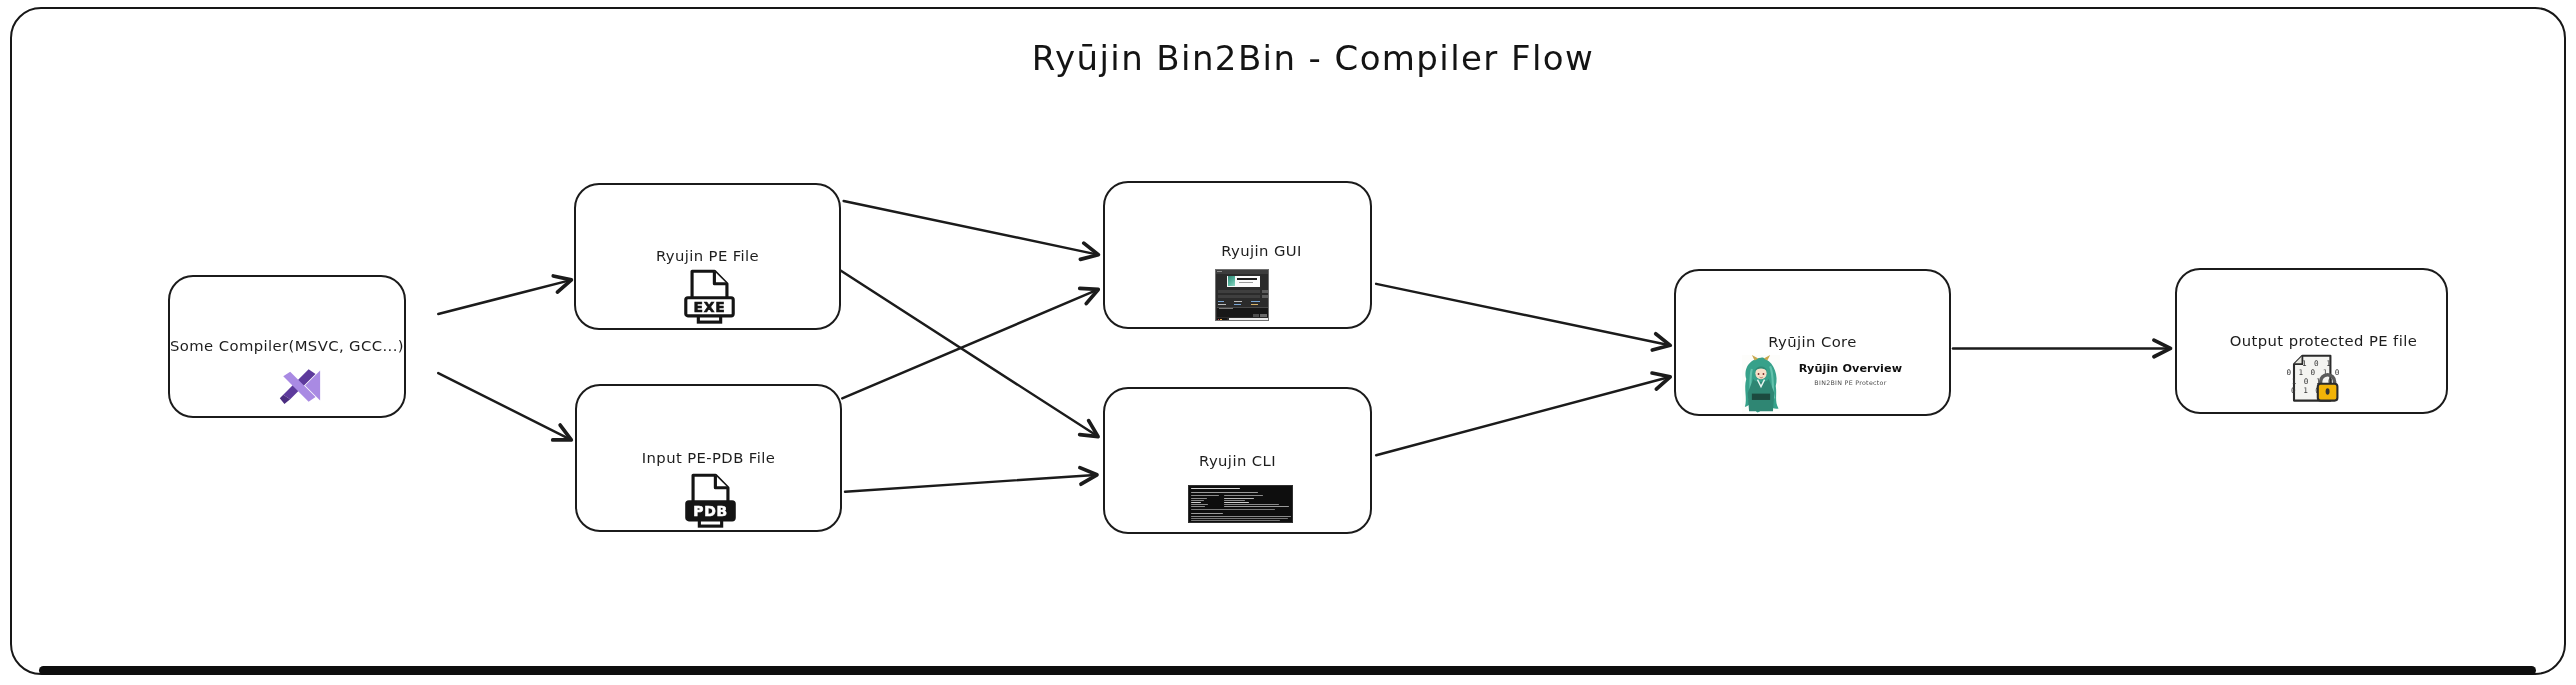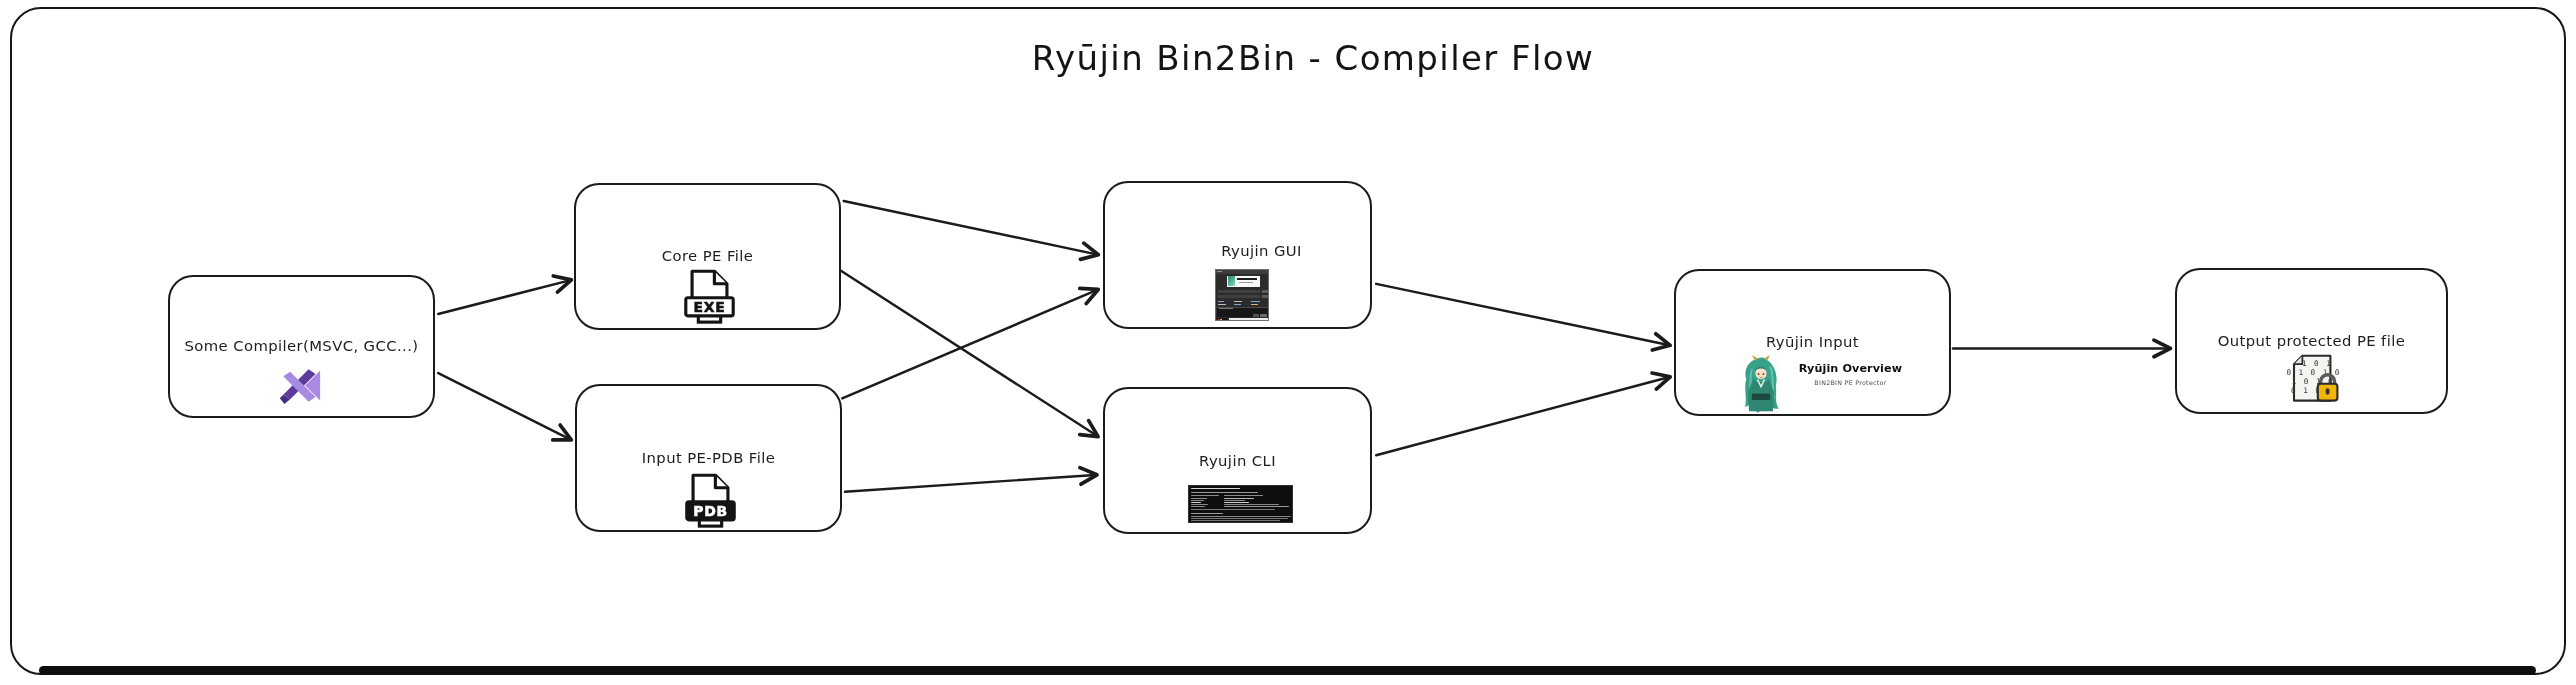--- a/index.html
+++ b/index.html
@@ -61,32 +61,32 @@
     <line x1="1200" y1="286" x2="1560" y2="362" marker-end="url(#ah)"></line>
     <line x1="1194" y1="384" x2="1560" y2="620" marker-end="url(#ah)"></line>
     <line x1="1198" y1="567" x2="1560" y2="413" marker-end="url(#ah)"></line>
     <line x1="1202" y1="700" x2="1558" y2="676" marker-end="url(#ah)"></line>
     <line x1="1958" y1="404" x2="2374" y2="491" marker-end="url(#ah)"></line>
     <line x1="1958" y1="648" x2="2374" y2="537" marker-end="url(#ah)"></line>
     <line x1="2779" y1="496" x2="3086" y2="496" marker-end="url(#ah)"></line>
   </g>
 </svg>
 
-<div class="node" style="left:168px;top:275px;width:267px;height:143px;">
+<div class="node" style="left:168px;top:275px;width:238px;height:143px;">
   <div class="node-label" style="top:60px;">Some Compiler(MSVC, GCC...)</div>
   <svg class="abs" style="left:105px;top:82px;" width="58" height="53" viewBox="0 0 100 92">
     <polygon points="14,62 58,18 70,26 26,70" fill="#5d3a9c"></polygon>
     <polygon points="14,30 26,22 70,66 58,74" fill="#a98ae3"></polygon>
     <polygon points="52,46 78,20 78,72" fill="#a98ae3"></polygon>
     <polygon points="14,62 26,70 16,78 8,68" fill="#4b2d80"></polygon>
   </svg>
 </div>
 
 <div class="node" style="left:574px;top:183px;width:267px;height:147px;">
-  <div class="node-label" style="top:62px;">Core PE File</div>
+  <div class="node-label" style="top:62px;">Ryujin PE File</div>
   <svg class="abs" style="left:107px;top:83px;" width="53" height="58" viewBox="0 0 76 82">
     <path d="M13 4 H45 L63 22 V66 H13 Z" fill="#fff" stroke="#141414" stroke-width="4.5" stroke-linejoin="round"></path>
     <path d="M45 4 L45 22 L63 22" fill="#fff" stroke="#141414" stroke-width="4.5" stroke-linejoin="round"></path>
     <rect x="22" y="62" width="32" height="15" fill="#fff" stroke="#141414" stroke-width="4.5"></rect>
     <rect x="4" y="42" width="68" height="26" rx="3" fill="#fff" stroke="#141414" stroke-width="4.5"></rect>
     <text x="38" y="62" text-anchor="middle" font-family="DejaVu Sans, sans-serif" font-size="20" font-weight="bold" letter-spacing="1" fill="#141414" stroke="#141414" stroke-width="0.8">EXE</text>
   </svg>
 </div>
 
 <div class="node" style="left:575px;top:384px;width:267px;height:148px;">
@@ -149,21 +149,21 @@
     <div style="left:35px;top:20.4px;width:65px;height:1.1px;background:#9a9a9a;"></div>
     <div style="left:2.1px;top:23px;width:84px;height:1.1px;background:#7a7a7a;"></div>
     <div style="left:2.1px;top:27px;width:32px;height:1.1px;background:#9a9a9a;"></div>
     <div style="left:2.1px;top:30px;width:100px;height:1.1px;background:#888888;"></div>
     <div style="left:2.1px;top:32px;width:97px;height:1.1px;background:#777777;"></div>
     <div style="left:2.1px;top:34px;width:89px;height:1.1px;background:#777777;"></div>
   </div>
 </div>
 
 <div class="node" style="left:1674px;top:269px;width:277px;height:147px;">
-  <div class="node-label" style="top:62px;">Ryūjin Input</div>
+  <div class="node-label" style="top:62px;">Ryūjin Core</div>
   <svg class="abs" style="left:66px;top:84px;" width="38" height="59" viewBox="0 0 54 84">
     <rect width="54" height="84" fill="#fdfdfb"></rect>
     <path d="M27 4 C10 6 2 20 6 34 C2 48 8 62 4 74 C12 72 16 64 18 58
              C20 70 16 78 22 82 C30 80 30 70 30 62 C36 72 44 78 52 76
              C46 66 50 56 48 44 C52 30 46 12 34 6 C31 4 29 3 27 4 Z" fill="#37a18a"></path>
     <path d="M14 20 C10 34 14 50 10 64" stroke="#63c2ac" stroke-width="3" fill="none"></path>
     <path d="M40 16 C46 30 42 48 46 62" stroke="#63c2ac" stroke-width="3" fill="none"></path>
     <path d="M18 8 L14 0 L23 5 Z" fill="#c9a94f"></path>
     <path d="M36 8 L40 0 L31 5 Z" fill="#c9a94f"></path>
     <ellipse cx="27" cy="26" rx="8" ry="8.5" fill="#f8dfc8"></ellipse>
@@ -175,21 +175,21 @@
     <path d="M22 35 L27 45 L32 35" stroke="#e8f4ef" stroke-width="2" fill="none"></path>
     <rect x="14" y="55" width="26" height="9" fill="#1c4a3f"></rect>
   </svg>
   <div class="brand-col">
     <div class="brand-title">Ryūjin Overview</div>
     <div class="brand-sub">BIN2BIN PE Protector</div>
   </div>
 </div>
 
 <div class="node" style="left:2175px;top:268px;width:273px;height:146px;">
-  <div class="node-label" style="top:62px;">Output protected PE file</div>
+  <div class="node-label" style="top:62px;margin-left:12px;">Output protected PE file</div>
   <svg class="abs" style="left:110px;top:83px;" width="56" height="56" viewBox="0 0 80 80">
     <path d="M10 16 L22 4 H62 V68 H10 Z" fill="#f4f4f1" stroke="#2b2b2b" stroke-width="3" stroke-linejoin="round"></path>
     <path d="M22 4 L22 16 L10 16" fill="#e6e6df" stroke="#2b2b2b" stroke-width="2.5" stroke-linejoin="round"></path>
     <g font-family="DejaVu Sans Mono, monospace" font-size="11" fill="#3a3a3a" letter-spacing="2" text-anchor="middle">
       <text x="43" y="18">1 0 1</text>
       <text x="38" y="31">0 1 0 1 0</text>
       <text x="37" y="44">1 0 1 0</text>
       <text x="36" y="57">0 1 0 1</text>
     </g>
     <path d="M48 46 v-5 a10 10 0 0 1 20 0 v5" fill="none" stroke="#5a5a5a" stroke-width="5"></path>

